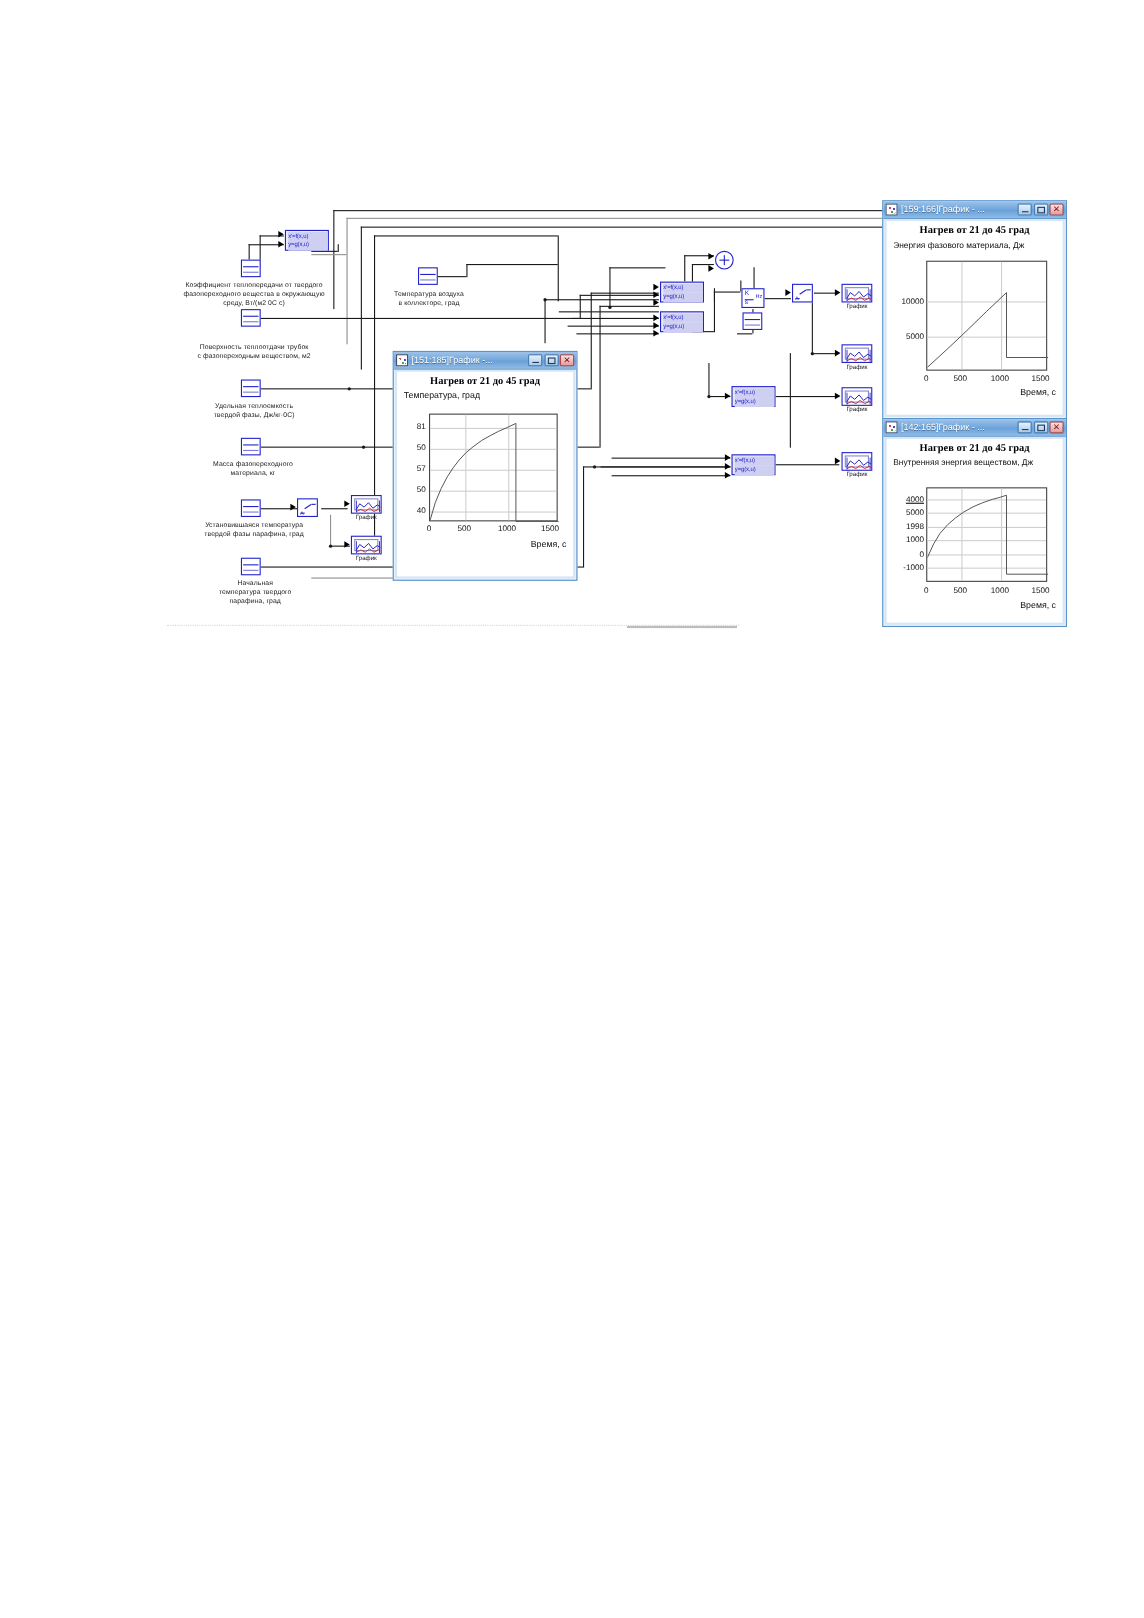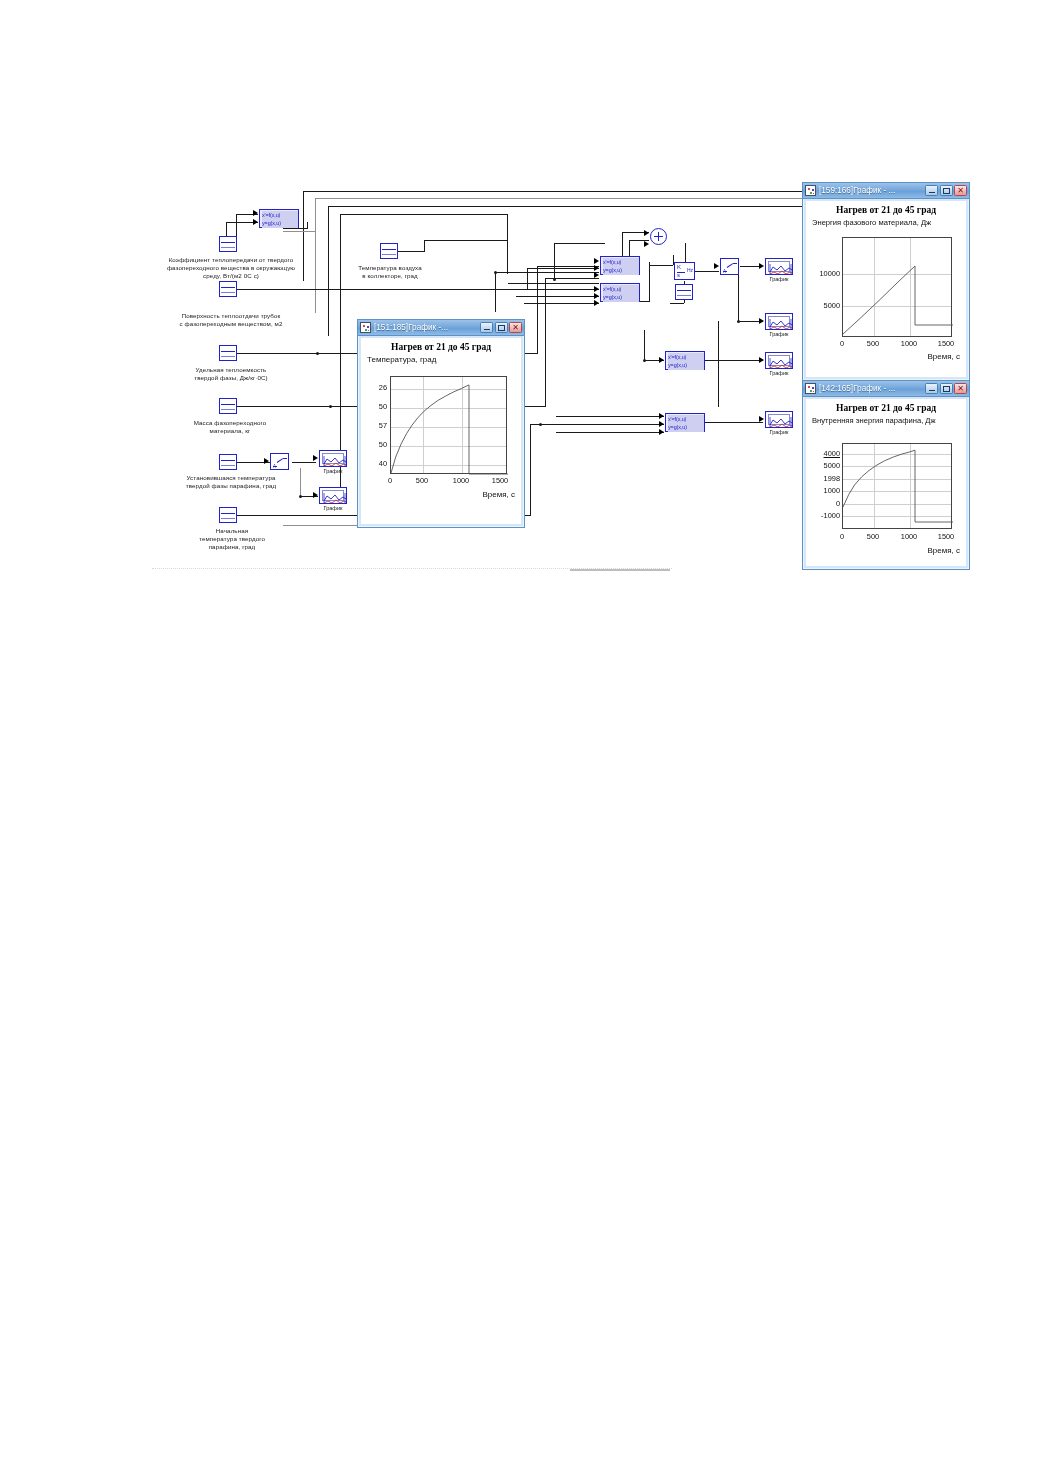--- a/index.html
+++ b/index.html
@@ -506,21 +506,21 @@
         <div class="gl h" style="top:50px;"></div>
         <div class="gl h" style="top:69px;"></div>
         <div class="gl h" style="top:88px;"></div>
         <svg width="117" height="98" viewBox="0 0 117 98" style="position:absolute;left:0;top:0;">
           <polyline points="0,96 4.7,80 10.1,67 15.6,56.5 21,48.2 26.5,41.1 32.8,34.4 39,29.2 46.8,23.5 54.6,19.1 62.4,15 70.2,11.6 78,7.9" fill="none" stroke="#555" stroke-width="0.9"></polyline>
           <line x1="78" y1="7.9" x2="78" y2="97" stroke="#555" stroke-width="0.9"></line>
           <line x1="78" y1="97" x2="117" y2="97" stroke="#555" stroke-width="0.9"></line>
         </svg>
       </div>
 
-      <div class="tick y" style="left:6px; top:45px; width:20px;">26</div>
+      <div class="tick y" style="left:6px; top:45px; width:20px;">81</div>
       <div class="tick y" style="left:6px; top:64px; width:20px;">50</div>
       <div class="tick y" style="left:6px; top:83px; width:20px;">57</div>
       <div class="tick y" style="left:6px; top:102px; width:20px;">50</div>
       <div class="tick y" style="left:6px; top:121px; width:20px;">40</div>
 
       <div class="tick x" style="left:20px; top:138px; width:18px;">0</div>
       <div class="tick x" style="left:52px; top:138px; width:18px;">500</div>
       <div class="tick x" style="left:91px; top:138px; width:18px;">1000</div>
       <div class="tick x" style="left:130px; top:138px; width:18px;">1500</div>
 
@@ -583,21 +583,21 @@
         <span class="tbtn">
             <span class="max-b"></span>
           </span>
         <span class="tbtn close">
             <span>✕</span>
           </span>
       </span>
     </div>
     <div class="win-body">
       <div class="chart-title">Нагрев от 21 до 45 град</div>
-      <div class="chart-ylabel" style="font-size:7.6px; width:148px; line-height:9px;">Внутренняя энергия парафина, Дж</div>
+      <div class="chart-ylabel" style="font-size:7.6px; width:148px; line-height:9px;">Внутренняя энергия веществом, Дж</div>
 
       <div class="plot" style="left:36px; top:44px; width:110px; height:86px;">
         <div class="gl v" style="left:31px;"></div>
         <div class="gl v" style="left:67px;"></div>
         <div class="gl h" style="top:10px;"></div>
         <div class="gl h" style="top:22px;"></div>
         <div class="gl h" style="top:35px;"></div>
         <div class="gl h" style="top:47px;"></div>
         <div class="gl h" style="top:60px;"></div>
         <div class="gl h" style="top:72px;"></div>

